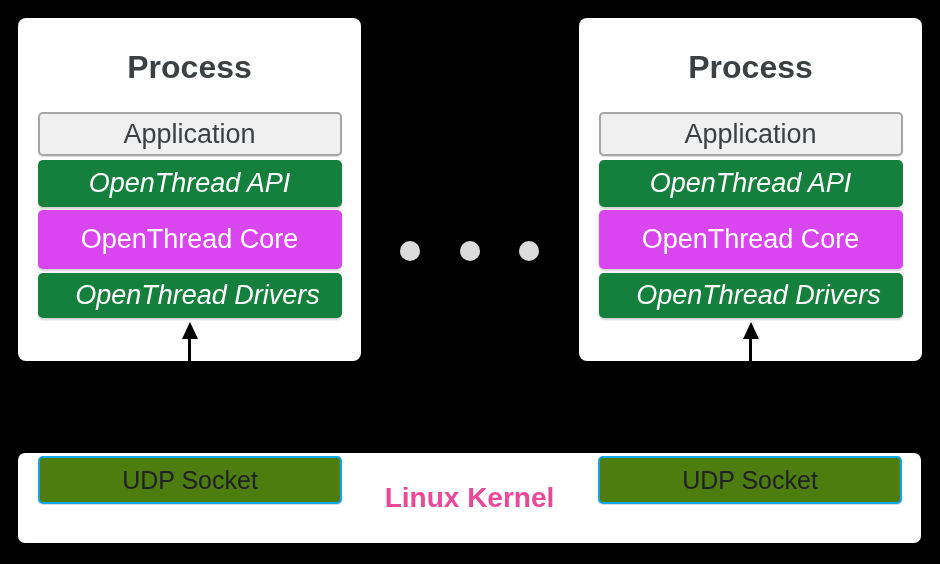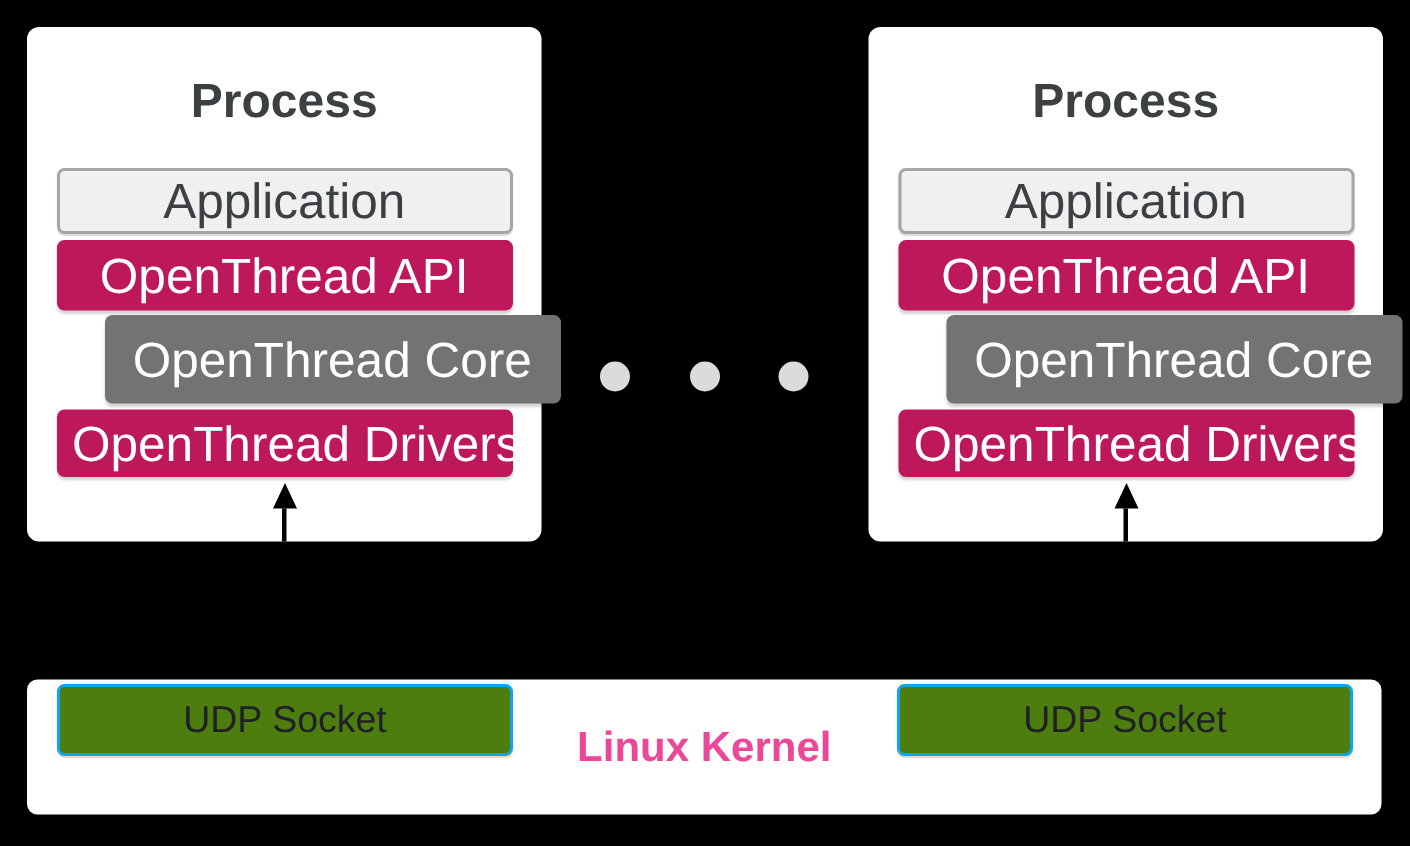--- a/index.html
+++ b/index.html
@@ -41,39 +41,39 @@
   .layer {
     position: absolute;
     left: 50%;
     transform: translateX(-50%);
     width: 304px;
     display: flex;
     align-items: center;
     justify-content: center;
     border-radius: 5px;
     box-sizing: border-box;
-    font-size: 33px;
+    font-size: 27px;
     white-space: nowrap;
   }
   .layer.gray {
     background: #f0f0f0;
     border: 2px solid #a6a6a6;
     color: #3c4043;
     box-shadow: 0 1px 1px rgba(0,0,0,0.15);
   }
   .layer.cyan {
-    background: #be185d;
+    background: #15803d;
     color: #ffffff;
     box-shadow: 0 2px 2px rgba(0,0,0,0.18);
+    font-style: italic;
   }
   .layer.blue {
-    background: #737373;
+    background: #d946ef;
     color: #ffffff;
     box-shadow: 0 2px 2px rgba(0,0,0,0.18);
-    margin-left: 32px;
   }
   .layer.app     { top: 94px;  height: 44px; }
   .layer.api     { top: 142px; height: 47px; }
   .layer.core    { top: 192px; height: 59px; }
   .layer.drivers { top: 255px; height: 45px; padding-left: 16px; }
 
   
   .up-arrow {
     position: absolute;
     top: 304px;

